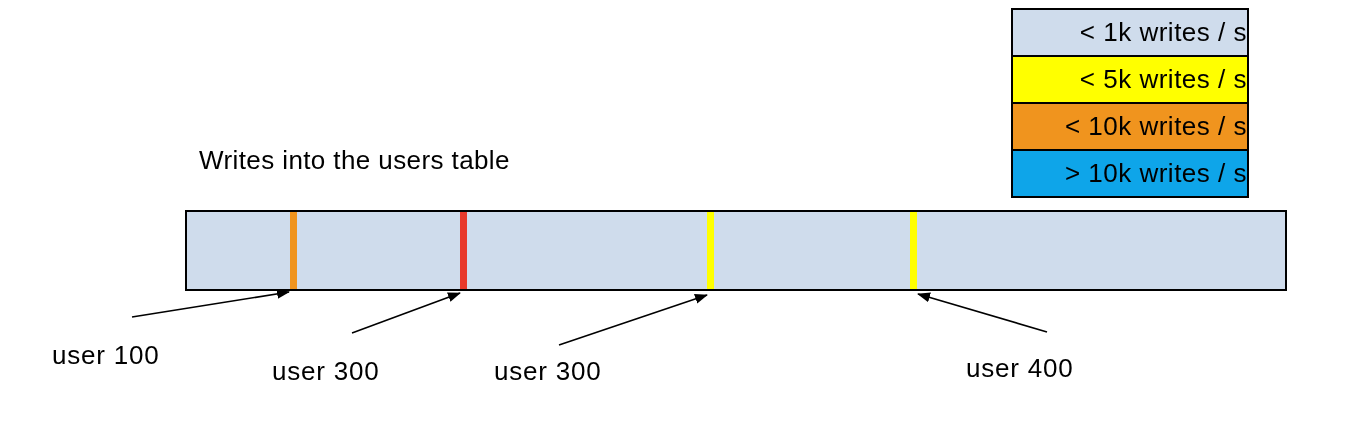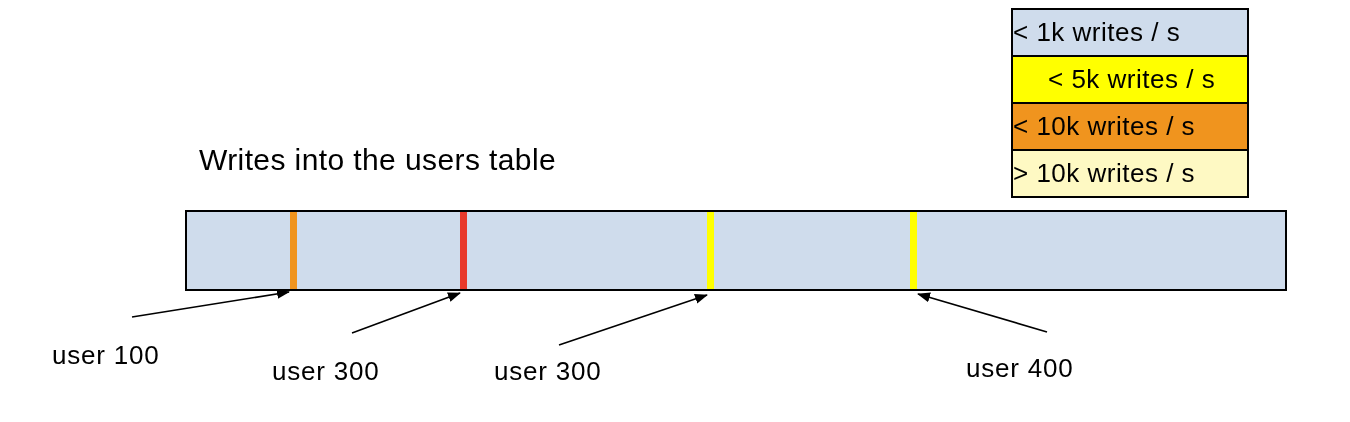--- a/index.html
+++ b/index.html
@@ -15,39 +15,39 @@
     font-family: "Liberation Sans", sans-serif;
     color: #000000;
     overflow: hidden;
   }
 
   
   .diagram-title {
     position: absolute;
     left: 199px;
     top: 145px;
-    font-size: 30px;
+    font-size: 26px;
     letter-spacing: 0.4px;
     line-height: 30px;
     white-space: nowrap;
   }
 
   
   .legend {
     position: absolute;
     left: 1011px;
     top: 8px;
     width: 234px;
     border: 2px solid #000000;
     background: #ffffff;
   }
   .legend-row {
     height: 45px;
     line-height: 45px;
-    text-align: left;
+    text-align: right;
     font-size: 26px;
     letter-spacing: 0.5px;
     white-space: nowrap;
     border-top: 2px solid #000000;
   }
   .legend-row:first-child {
     border-top: none;
   }
 
   
@@ -103,21 +103,21 @@
 <body>
 
 <div class="canvas">
 
   <div class="diagram-title">Writes into the users table</div>
 
   <div class="legend">
     <div class="legend-row" style="background-color: rgb(207, 220, 236);">&lt; 1k writes / s</div>
     <div class="legend-row" style="background-color: rgb(255, 255, 0); padding-left: 35px;">&lt; 5k writes / s</div>
     <div class="legend-row" style="background-color: rgb(240, 148, 30);">&lt; 10k writes / s</div>
-    <div class="legend-row" style="background-color: #fef9c3;">&gt; 10k writes / s</div>
+    <div class="legend-row" style="background-color: #0ea5e9;">&gt; 10k writes / s</div>
   </div>
 
   <div class="users-bar" style="background-color: rgb(207, 220, 236); border-color: rgb(0, 0, 0);">
     <div class="stripe stripe-0" style="background-color: rgb(240, 148, 30);"></div>
     <div class="stripe stripe-1" style="background-color: rgb(232, 57, 43);"></div>
     <div class="stripe stripe-2" style="background-color: rgb(255, 255, 0);"></div>
     <div class="stripe stripe-3" style="background-color: rgb(255, 255, 0);"></div>
   </div>
 
   <svg class="arrows-svg" viewBox="0 0 1350 422" xmlns="http://www.w3.org/2000/svg">

